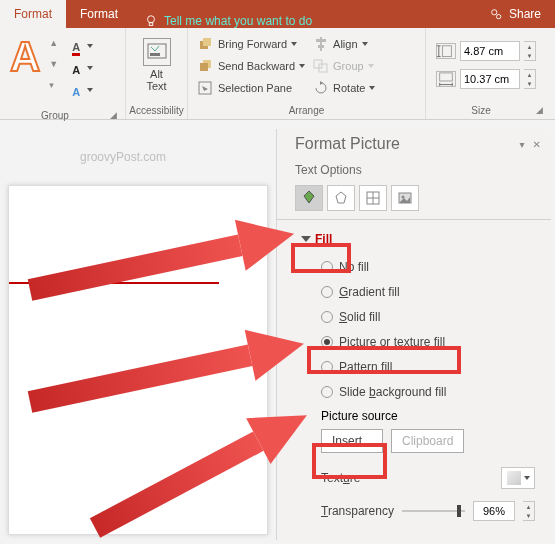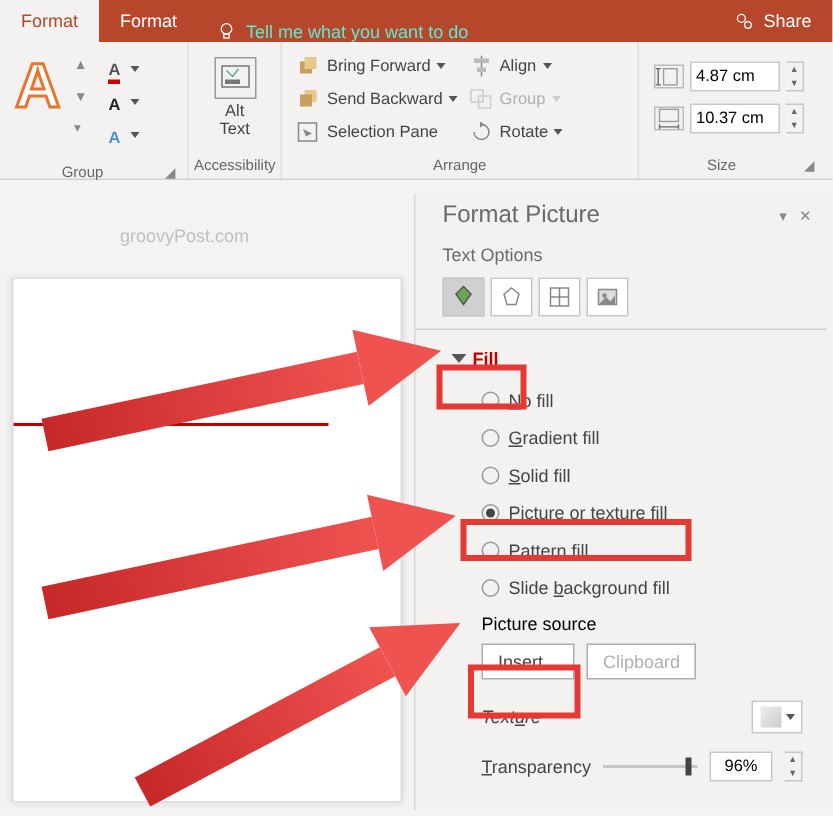--- a/index.html
+++ b/index.html
@@ -60,21 +60,21 @@
   .radio-row { display:flex; align-items:center; gap:6px; font-size:12px; color:#444; }
   .radio { width:12px; height:12px; border:1px solid #999; border-radius:50%; display:flex; align-items:center; justify-content:center; }
   .radio.checked::after { content:""; width:6px; height:6px; border-radius:50%; background:#444; }
   .u { text-decoration:underline; }
   
   .subhdr { font-size:12px; color:#000000; margin:10px 0 6px 26px; }
   .src-row { display:flex; gap:8px; margin-left:26px; }
   .btn { height:24px; padding:0 10px; border:1px solid #ababab; background:#fff; font-size:12px; color:#444; display:flex; align-items:center; }
   .btn.dis { color:#b0b0b0; }
   
-  .tex-row { display:flex; align-items:center; justify-content:space-between; margin:14px 0 0 26px; padding-right:6px;font-style:italic; }
+  .tex-row { display:flex; align-items:center; justify-content:space-between; margin:14px 0 0 26px; padding-right:6px; }
   .tex-pick { width:34px; height:22px; border:1px solid #c8c6c4; background:#fff; display:flex; align-items:center; justify-content:center; }
   .tex-pick .sq { width:14px; height:14px; background:linear-gradient(135deg,#eee 0%,#ccc 100%); }
   .tex-pick .dd { width:0; height:0; border-left:3px solid transparent; border-right:3px solid transparent; border-top:4px solid #555; margin-left:3px; }
   
   .trans-row { display:flex; align-items:center; gap:8px; margin:12px 0 0 26px; padding-right:6px; }
   .slider { flex:1; position:relative; height:18px; }
   .slider .track { position:absolute; top:8px; left:0; right:0; height:2px; background:#c8c6c4; }
   .slider .thumb { position:absolute; top:3px; right:4px; width:4px; height:12px; background:#444; }
   .pct { width:42px; height:20px; border:1px solid #c8c6c4; background:#fff; font-size:11px; text-align:center; }
   .pct-spin { width:12px; height:20px; border:1px solid #c8c6c4; border-left:none; display:flex; flex-direction:column; }

